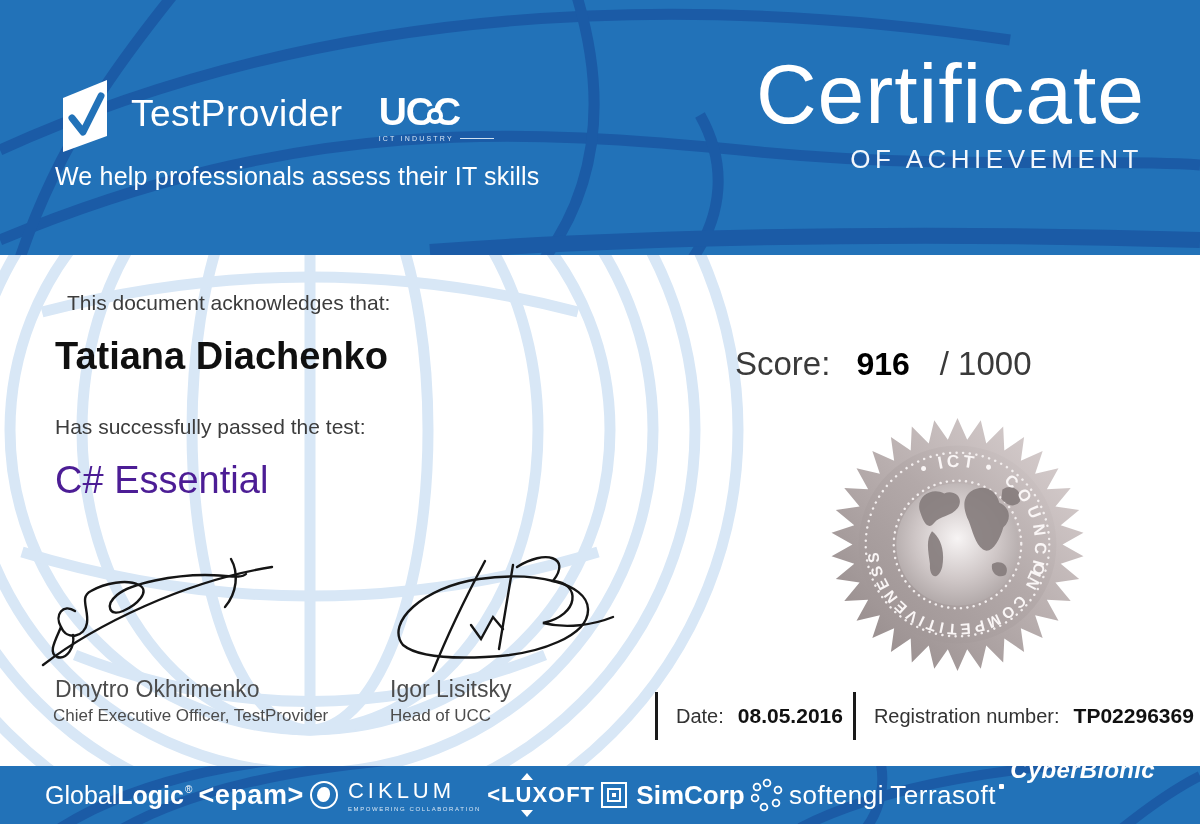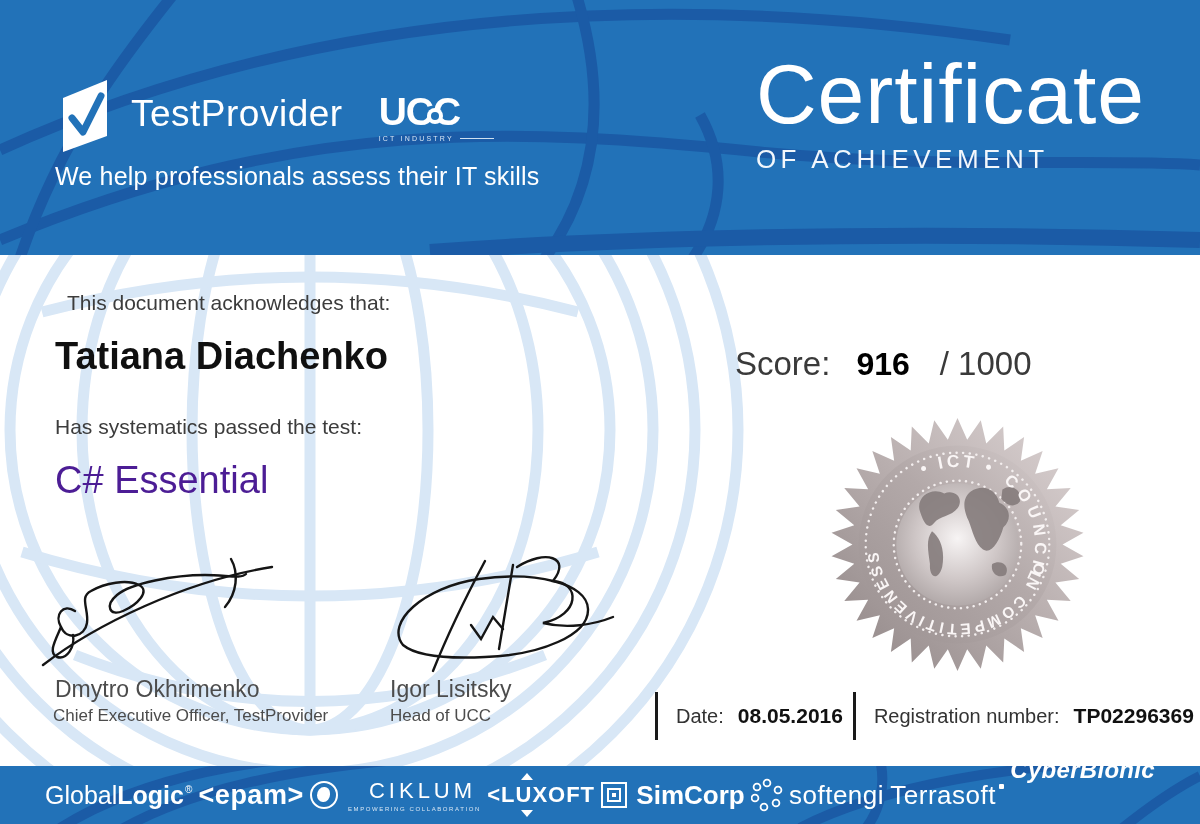--- a/index.html
+++ b/index.html
@@ -15,21 +15,21 @@
   .header svg.deco { position:absolute; left:0; top:0; }
   .brand-row { position:absolute; left:55px; top:76px; display:flex; align-items:center; }
   .brand-name { color:#fff; font-size:37px; font-weight:400; margin-left:18px; letter-spacing:0.5px; }
   .ucc-block { margin-left:36px; color:#fff; position:relative; top:4px; }
   .ucc-word { font-size:39px; font-weight:700; letter-spacing:-1px; position:relative; line-height:0.9; }
   .ucc-dot { position:absolute; left:50%; top:46%; width:8px; height:8px; margin-left:-1px; border-radius:50%; background:#2272b8; box-shadow:0 0 0 4px #fff; transform:translate(-50%,-50%); }
   .ucc-sub-row { display:flex; align-items:center; margin-top:5px; }
   .ucc-sub { font-size:7px; letter-spacing:2.2px; color:#d8e6f4; white-space:nowrap; }
   .ucc-line { width:34px; height:1px; background:#cfe0f0; margin-left:6px; }
   .tagline { position:absolute; left:55px; top:162px; color:#fff; font-size:25px; font-weight:300; letter-spacing:0.2px; }
-  .title-block { position:absolute; right:55px; top:52px; color:#fff; }
+  .title-block { position:absolute; right:55px; top:52px; text-align:right; color:#fff; }
   .cert-title { font-size:84px; font-weight:300; line-height:1.0; letter-spacing:1px; }
   .cert-subtitle { font-size:26px; font-weight:300; letter-spacing:4.5px; margin-top:8px; margin-right:2px; color:#f2f7fc; }
 
   
   .main { position:absolute; left:0; top:255px; width:1200px; height:511px; z-index:1; }
   .ack-label   { position:absolute; left:67px; top:36px;  font-size:21px; color:#3c3c3c; }
   .recipient   { position:absolute; left:55px; top:80px;  font-size:38px; font-weight:700; color:#101010; }
   .passed-label{ position:absolute; left:55px; top:160px; font-size:21px; color:#3c3c3c; }
   .test-name   { position:absolute; left:55px; top:204px; font-size:38px; font-weight:400; color:#4c1d95; }
   .score-row   { position:absolute; left:735px; top:90px; display:flex; align-items:baseline; }
@@ -58,21 +58,21 @@
   .footer svg.deco { position:absolute; left:0; top:0; }
   .partners { position:relative; height:58px; display:flex; align-items:center; justify-content:space-between; padding:0 45px; color:#fff; }
   .logo { display:flex; align-items:center; white-space:nowrap; }
   .gl-part1 { font-size:25px; font-weight:400; }
   .gl-part2 { font-size:25px; font-weight:700; }
   .gl-mark { font-size:10px; vertical-align:top; position:relative; top:-6px; margin-left:1px; }
   .epam-text { font-size:27px; font-weight:700; letter-spacing:0.5px; }
   .ciklum-icon { width:28px; height:28px; border:2px solid #fff; border-radius:50%; position:relative; margin-right:10px; }
   .ciklum-blob { position:absolute; left:5px; top:4px; width:13px; height:15px; background:#fff; border-radius:60% 45% 55% 50%; }
   .ciklum-col { display:flex; flex-direction:column; }
-  .ciklum-name { font-size:22px; font-weight:300; letter-spacing:4px;margin-left:21px; }
+  .ciklum-name { font-size:22px; font-weight:300; letter-spacing:4px; }
   .ciklum-sub { font-size:6px; letter-spacing:1.6px; color:#d9e7f4; margin-top:2px; }
   .luxoft { position:relative; }
   .luxoft-text { font-size:22px; font-weight:700; letter-spacing:1px; }
   .lux-up, .lux-dn { position:absolute; left:34px; width:0; height:0; border-left:6px solid transparent; border-right:6px solid transparent; }
   .lux-up { top:-9px; border-bottom:7px solid #fff; }
   .lux-dn { bottom:-9px; border-top:7px solid #fff; }
   .simcorp-icon { width:26px; height:26px; border:2px solid #fff; margin-right:9px; display:flex; align-items:center; justify-content:center; }
   .simcorp-icon-in { width:14px; height:14px; border:2px solid #fff; display:flex; align-items:center; justify-content:center; }
   .simcorp-dot { width:4px; height:4px; background:#fff; }
   .simcorp-text { font-size:26px; font-weight:700; }
@@ -136,21 +136,21 @@
 
     <div class="title-block">
       <div class="cert-title">Certificate</div>
       <div class="cert-subtitle">OF ACHIEVEMENT</div>
     </div>
   </div>
 
   <div class="main">
     <div class="ack-label">This document acknowledges that:</div>
     <div class="recipient">Tatiana Diachenko</div>
-    <div class="passed-label">Has systematics passed the test:</div>
+    <div class="passed-label">Has successfully passed the test:</div>
     <div class="test-name">C# Essential</div>
 
     <div class="score-row">
       <span class="score-label">Score:</span>
       <span class="score-value">916</span>
       <span class="score-total">/ 1000</span>
     </div>
 
     <div class="seal">
       <svg width="255" height="255" viewBox="0 0 250 250">

